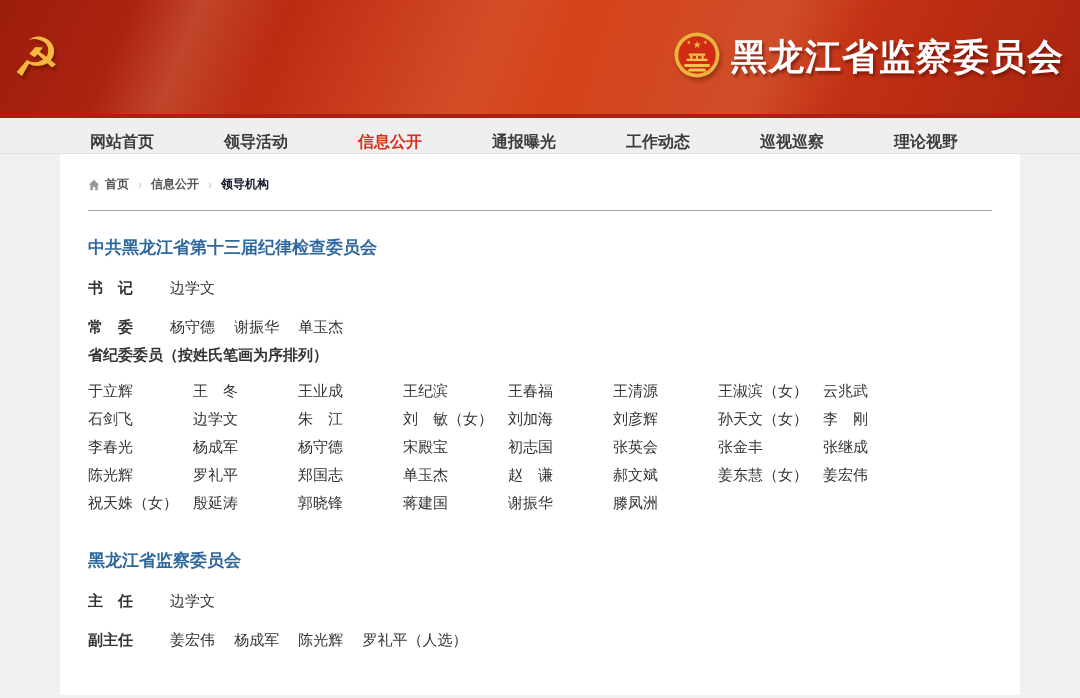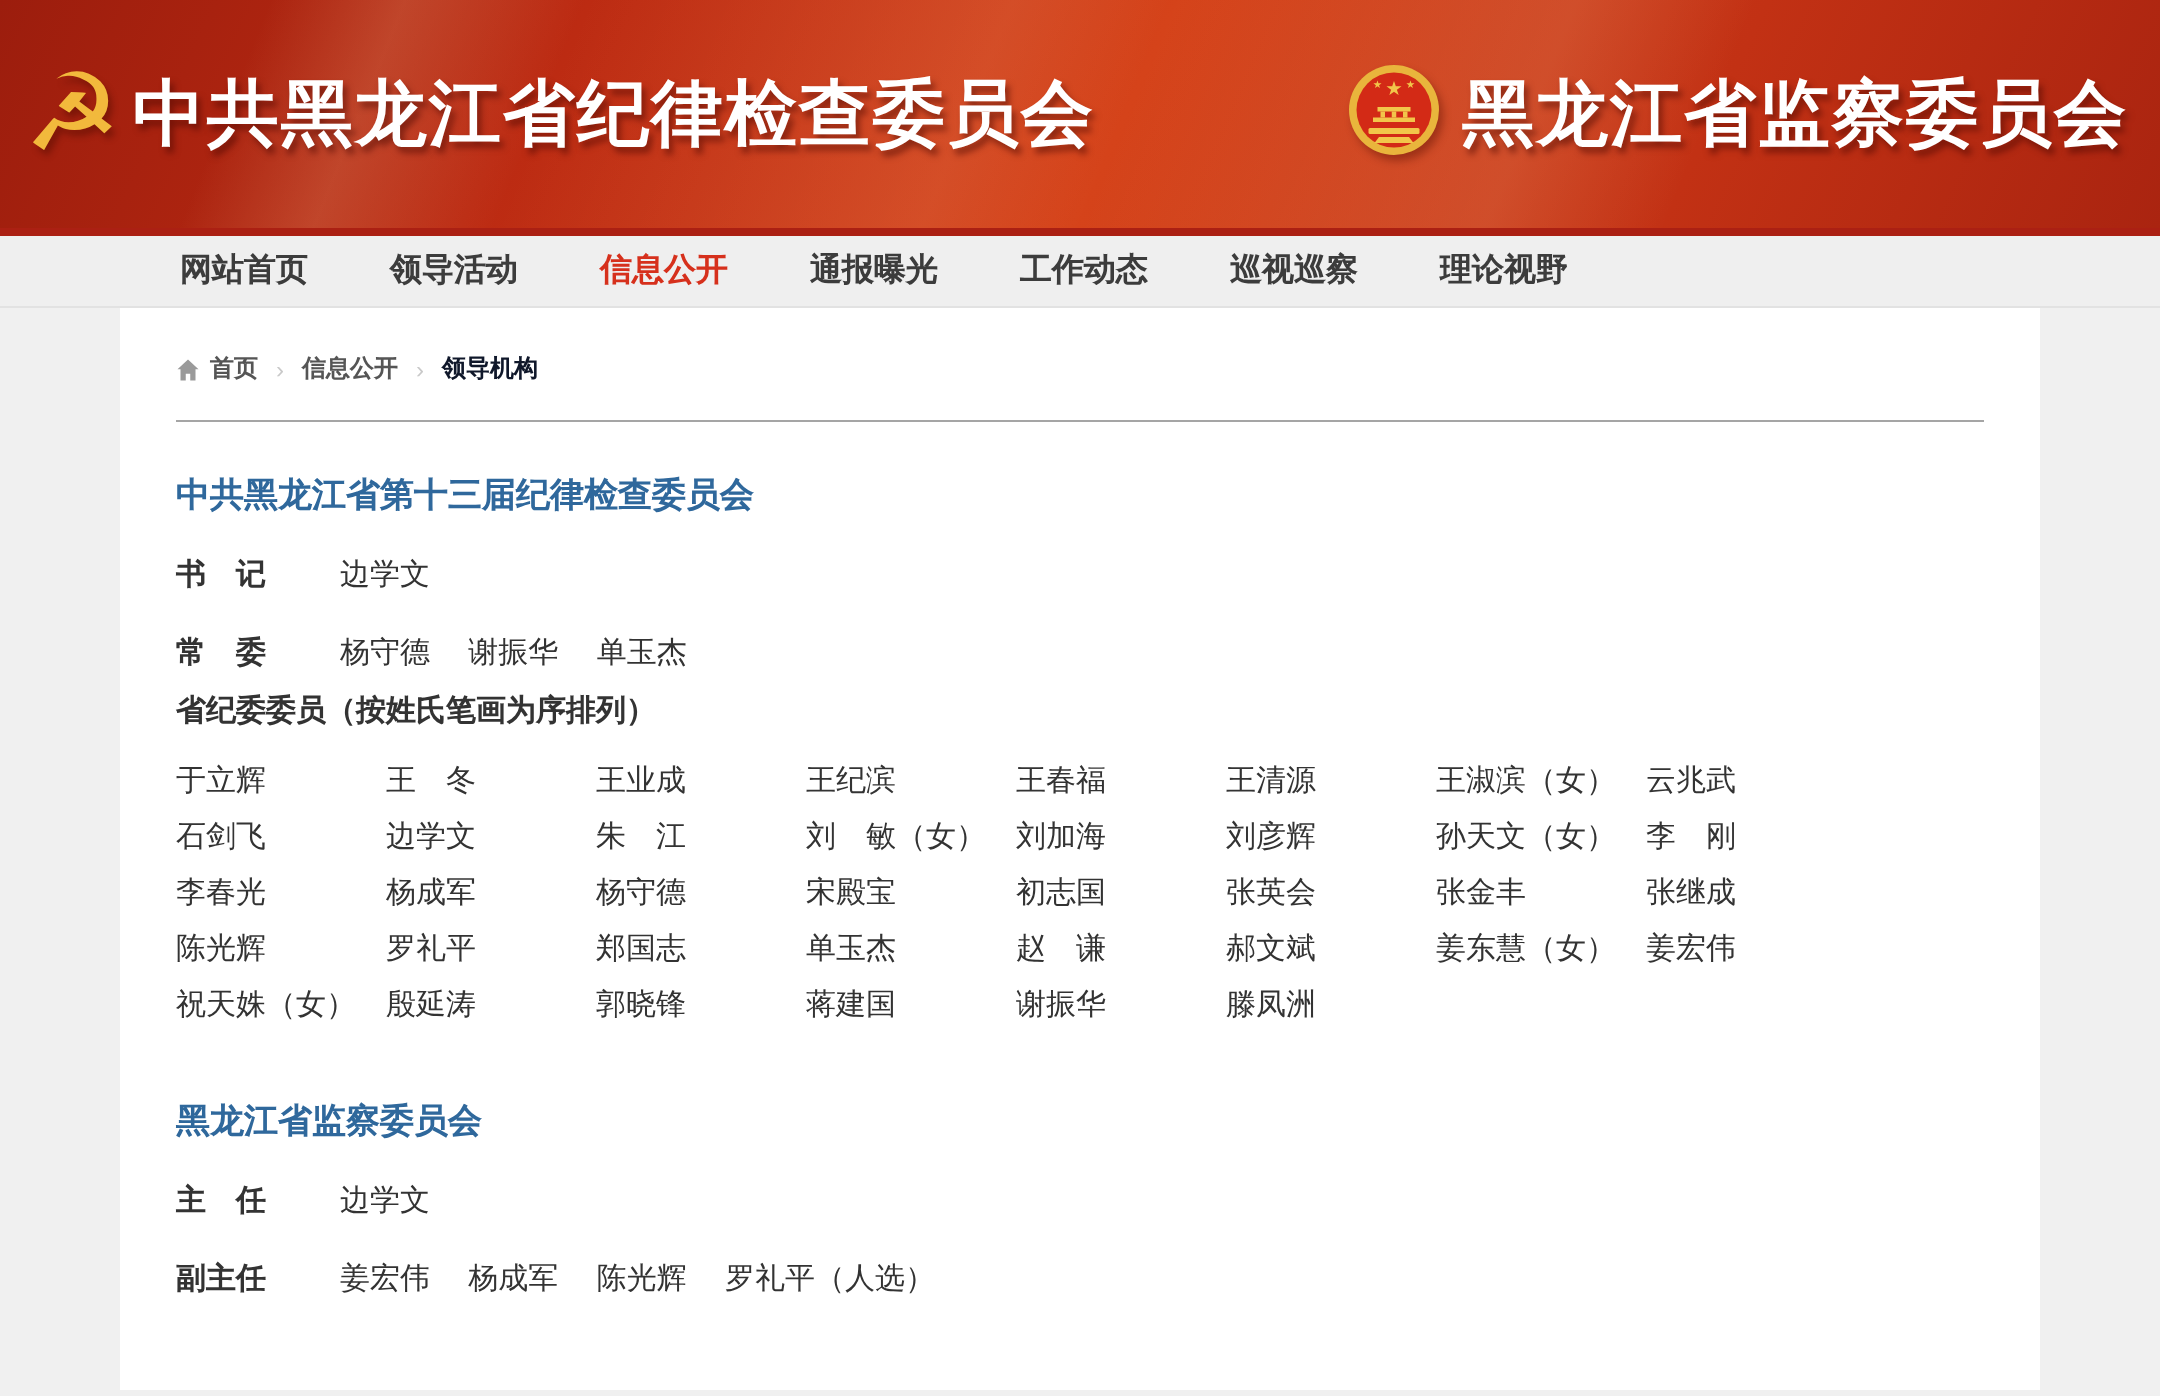--- a/index.html
+++ b/index.html
@@ -27,21 +27,21 @@
   }
   .banner-title {
     font-size:36px; font-weight:bold; color:#ffffff; letter-spacing:1px;
     text-shadow:2px 3px 3px rgba(70,5,0,.5);
     white-space:nowrap;
   }
   .national-emblem { margin-right:10px; filter:drop-shadow(2px 3px 2px rgba(80,10,0,.4)); }
 
   
   .nav { height:36px; background:#efefef; border-bottom:1px solid #e2e2e2; }
-  .nav-inner { width:960px; height:100%; margin:0 auto; display:flex; align-items:center; padding-left:30px; }
+  .nav-inner { width:960px; height:100%; margin:0 auto; display:flex; align-items:flex-end; padding-left:30px;gap:29px; }
   .nav-item {
     font-size:16px; font-weight:bold; color:#3c3c3c; margin-right:41px;
     white-space:nowrap; cursor:pointer; text-decoration:none;
   }
   .nav-item.active { color:#d6301c; }
   .search-box {
     margin-left:auto; margin-right:30px; width:190px; height:26px;
     background:#fff; border:1px solid #c9c9c9; border-radius:3px;
     display:flex; align-items:center; padding:0 8px;
   }
@@ -74,21 +74,20 @@
     margin-top:12px; font-size:15px; color:#333;
   }
   .member-cell { height:28px; line-height:28px; white-space:nowrap; }
 </style>
 </head>
 <body>
 
 <div class="banner">
   <div class="brand">
     <span class="party-emblem">☭</span>
-    <span class="banner-title">中共黑龙江省纪律检查委员会</span>
   </div>
   <div class="brand">
     <span class="national-emblem">
       <svg width="48" height="48" viewBox="0 0 64 64">
         <circle cx="32" cy="32" r="30" fill="#e9b53c"></circle>
         <circle cx="32" cy="32" r="25" fill="#d32a16"></circle>
         <text x="32" y="22" font-size="13" fill="#f2c64a" text-anchor="middle">★</text>
         <text x="21" y="17" font-size="7" fill="#f2c64a" text-anchor="middle">★</text>
         <text x="43" y="17" font-size="7" fill="#f2c64a" text-anchor="middle">★</text>
         <rect x="21" y="30" width="22" height="3" fill="#f2c64a"></rect>

